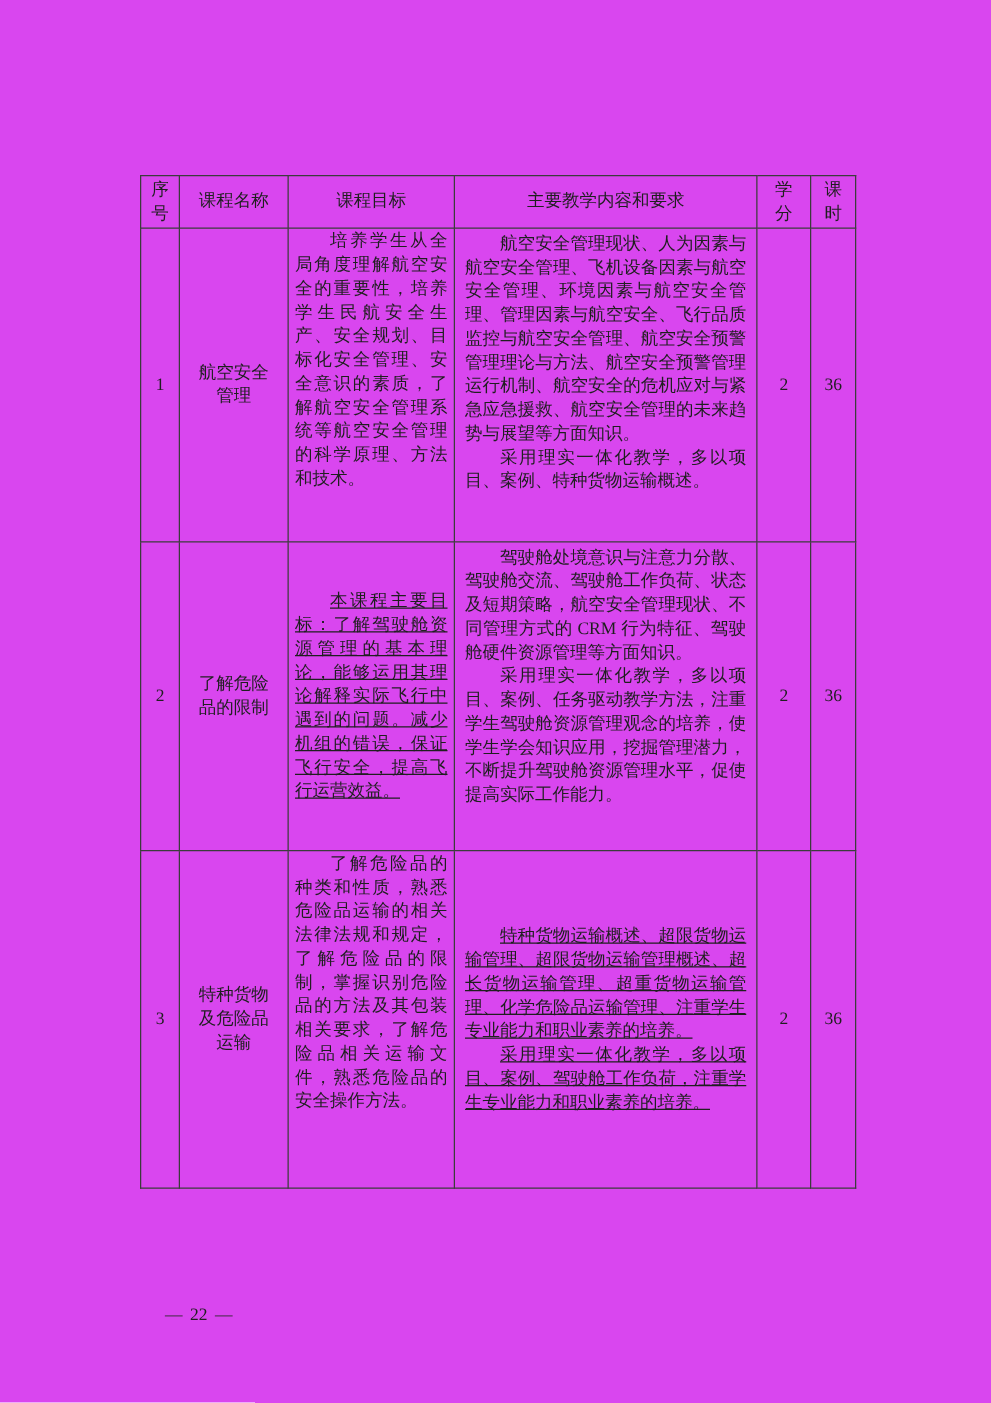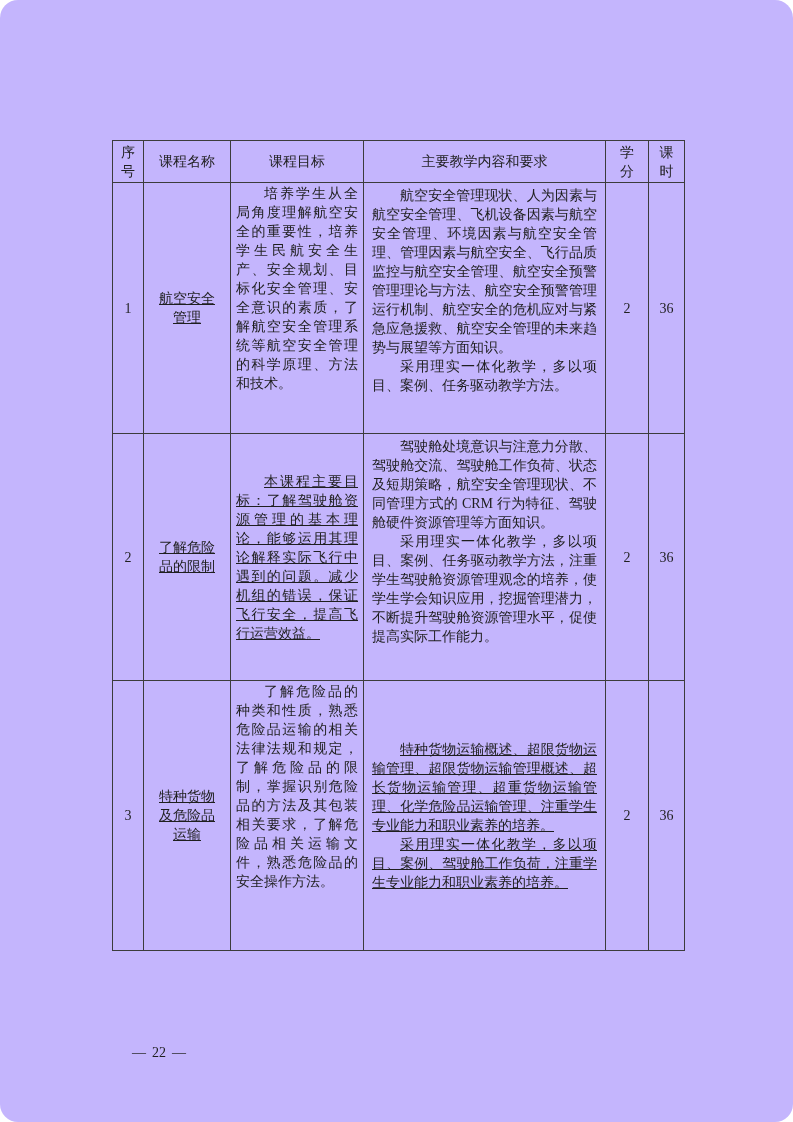--- a/index.html
+++ b/index.html
@@ -4,21 +4,21 @@
 <style>
   * { margin: 0; padding: 0; box-sizing: border-box; }
   html, body {
     width: 793px; height: 1122px;
     background: #ffffff;
     font-family: "Liberation Serif", "DejaVu Serif", serif;
     color: #1f1f1f;
     position: relative;
     overflow: hidden;
   }
-  .doc-page { position: absolute; inset: 0; background: #c4b5fd; border-radius: 18px; }
+  .doc-page { position: absolute; inset: 0; background: #d946ef; }
 
   table.course-table {
     position: absolute;
     left: 112px; top: 140px;
     width: 572px;
     border-collapse: collapse;
     table-layout: fixed;
   }
   .course-table th, .course-table td {
     border: 1px solid #3c3c3c;
@@ -34,21 +34,21 @@
   tr.hdr-row   { height: 42px; }
   tr.row-1     { height: 251px; }
   tr.row-2     { height: 247px; }
   tr.row-3     { height: 270px; }
 
   td.cell-no, td.cell-credits, td.cell-hours {
     text-align: center;
     vertical-align: middle;
   }
   td.cell-name { text-align: center; vertical-align: middle; }
-  .name-wrap { display: block; width: 4em; margin: 0 auto; text-align: center; text-decoration: underline; }
+  .name-wrap { display: block; width: 4em; margin: 0 auto; text-align: center; }
 
   td.cell-objective {
     padding: 1px 5px;
     text-align: justify;
   }
   td.cell-content {
     padding: 3px 8px;
     text-align: justify;
   }
   td.v-top { vertical-align: top; }
@@ -99,21 +99,21 @@
       <tr class="row-1">
         <td class="cell-no">1</td>
         <td class="cell-name">
             <span class="name-wrap">航空安全管理</span>
           </td>
         <td class="cell-objective v-top">
           <p class="para">培养学生从全局角度理解航空安全的重要性，培养学生民航安全生产、安全规划、目标化安全管理、安全意识的素质，了解航空安全管理系统等航空安全管理的科学原理、方法和技术。</p>
         </td>
         <td class="cell-content v-top">
           <p class="para">航空安全管理现状、人为因素与航空安全管理、飞机设备因素与航空安全管理、环境因素与航空安全管理、管理因素与航空安全、飞行品质监控与航空安全管理、航空安全预警管理理论与方法、航空安全预警管理运行机制、航空安全的危机应对与紧急应急援救、航空安全管理的未来趋势与展望等方面知识。</p>
-          <p class="para">采用理实一体化教学，多以项目、案例、任务驱动教学方法。</p>
+          <p class="para">采用理实一体化教学，多以项目、案例、特种货物运输概述。</p>
         </td>
         <td class="cell-credits">2</td>
         <td class="cell-hours">36</td>
       </tr>
       <tr class="row-2">
         <td class="cell-no">2</td>
         <td class="cell-name">
             <span class="name-wrap">了解危险品的限制</span>
           </td>
         <td class="cell-objective v-mid">

